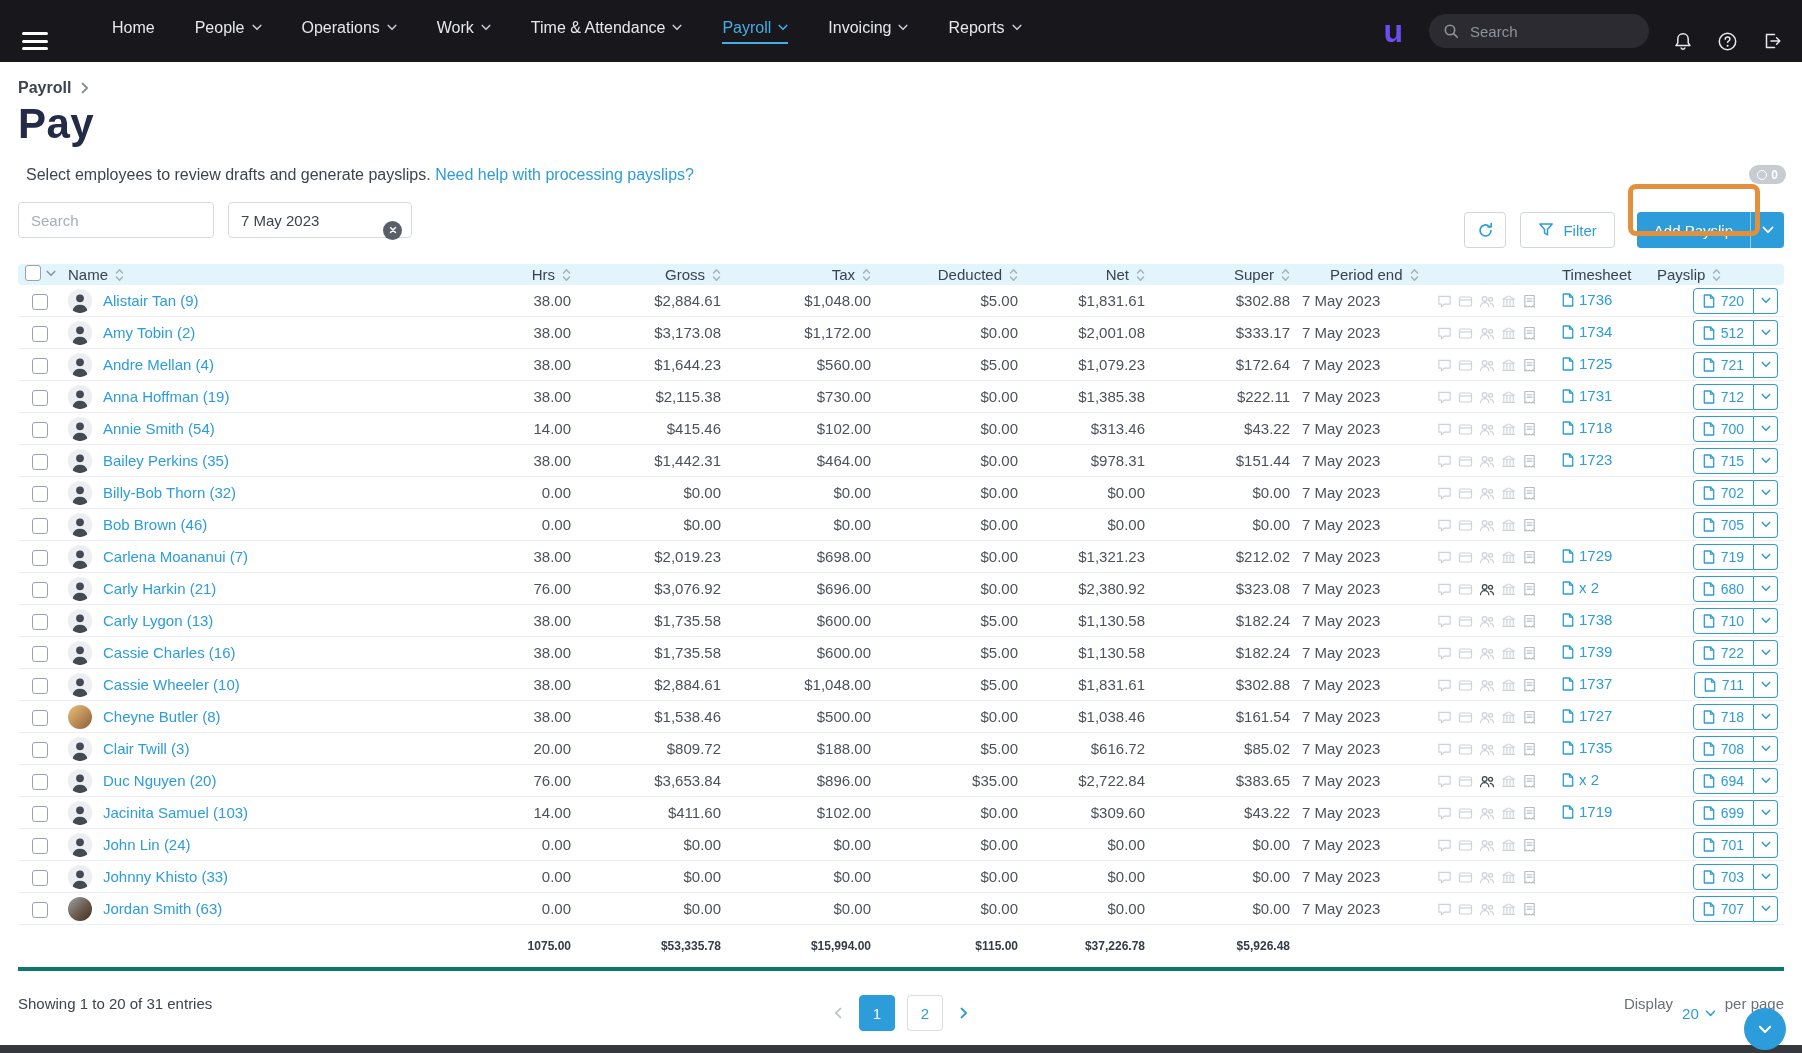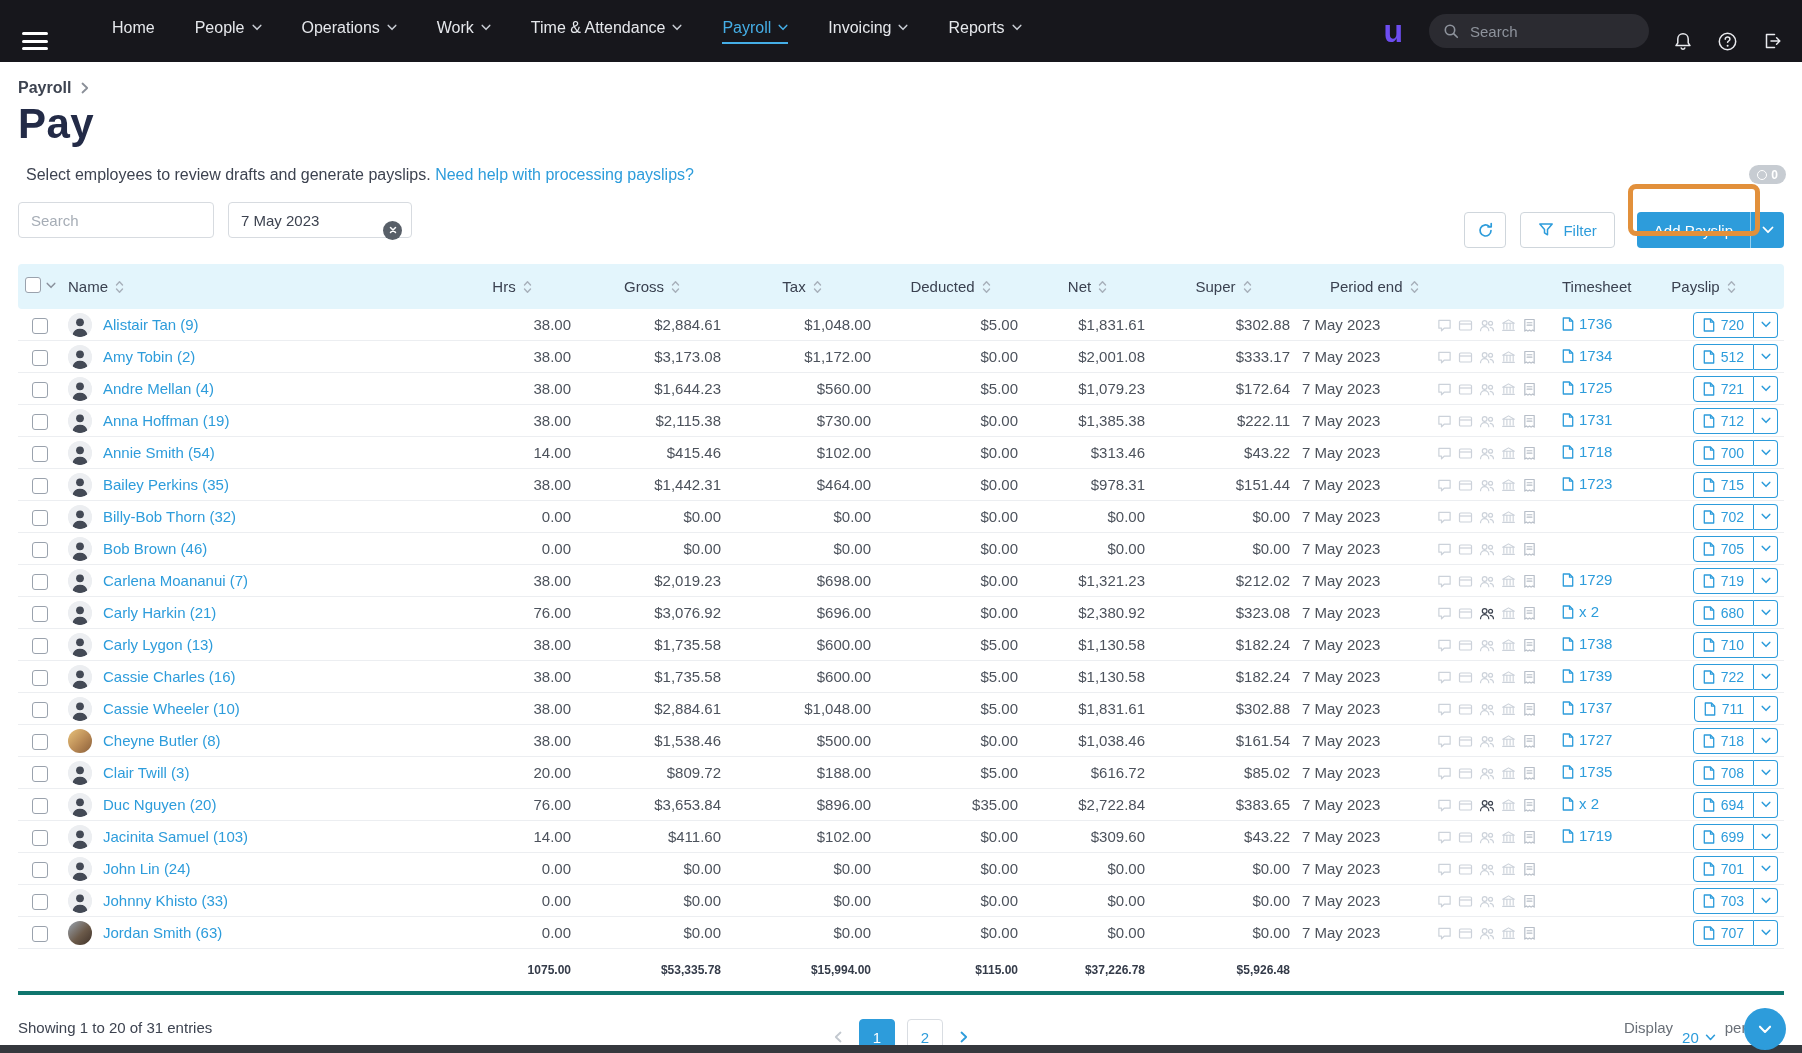--- a/index.html
+++ b/index.html
@@ -44,25 +44,25 @@
   .filter-btn{height:36px;border:1px solid #cfd6dc;border-radius:4px;background:#fff;display:flex;align-items:center;gap:9px;padding:0 17px;font-size:15px;color:#2d9cdb;cursor:pointer;}
   .addps{position:relative;margin-left:8px;}
   .split-btn{position:relative;display:flex;}
   .add-btn{height:36px;background:#2d9cdb;color:#fff;border:none;border-radius:4px 0 0 4px;font-size:15px;padding:0 17px;cursor:pointer;white-space:nowrap;}
   .add-dd{height:36px;width:34px;background:#2d9cdb;border:none;border-left:1px solid rgba(255,255,255,.5);border-radius:0 4px 4px 0;display:flex;align-items:center;justify-content:center;cursor:pointer;}
   .orange-box{position:absolute;left:-9px;top:-8px;width:132px;height:52px;border:5px solid #e2903b;border-radius:8px;pointer-events:none;box-sizing:border-box;}
   .counter-pill{position:absolute;right:-2px;top:-27px;background:#c7ccd2;border-radius:10px;height:19px;padding:0 8px;display:flex;align-items:center;gap:4px;color:#fff;font-size:12px;font-weight:700;}
   .counter-pill .dot{width:8px;height:8px;border:1.5px solid #fff;border-radius:50%;display:inline-block;}
   
   .pay-table{width:100%;border-collapse:collapse;table-layout:fixed;margin-top:24px;font-size:15px;}
-  .pay-table thead th{background:#e3f5fc;height:45px;font-weight:500;color:#3a4150;padding:0 6px;}
+  .pay-table thead th{background:#e3f5fc;height:21px;font-weight:500;color:#3a4150;padding:0 6px;}
   .thw{display:inline-flex;align-items:center;gap:7px;cursor:pointer;}
   th.c-name,th.c-period,th.c-ts{text-align:left;}
-  th.c-num{text-align:center;}
-  th.c-ps{text-align:center;padding-right:34px !important;}
+  th.c-num{text-align:right;}
+  th.c-ps{text-align:left;padding-right:34px !important;}
   th.c-period{padding-left:34px !important;}
   th.c-check{border-radius:4px 0 0 4px;}
   th.c-ps{border-radius:0 4px 4px 0;}
   .hcheck{display:inline-flex;align-items:center;gap:5px;}
   .pay-table tbody td{border-bottom:1px solid #eceef1;height:31px;padding:0 6px;color:#4c525c;}
   td.c-num{text-align:right;}
   td.zero{color:#bdc3cb;}
   td.c-check,th.c-check{text-align:center;}
   .cb{width:16px;height:16px;border:1.5px solid #9aa2ad;border-radius:3px;display:inline-block;background:#fff;cursor:pointer;box-sizing:border-box;vertical-align:middle;}
   .nwrap{display:flex;align-items:center;gap:11px;}

